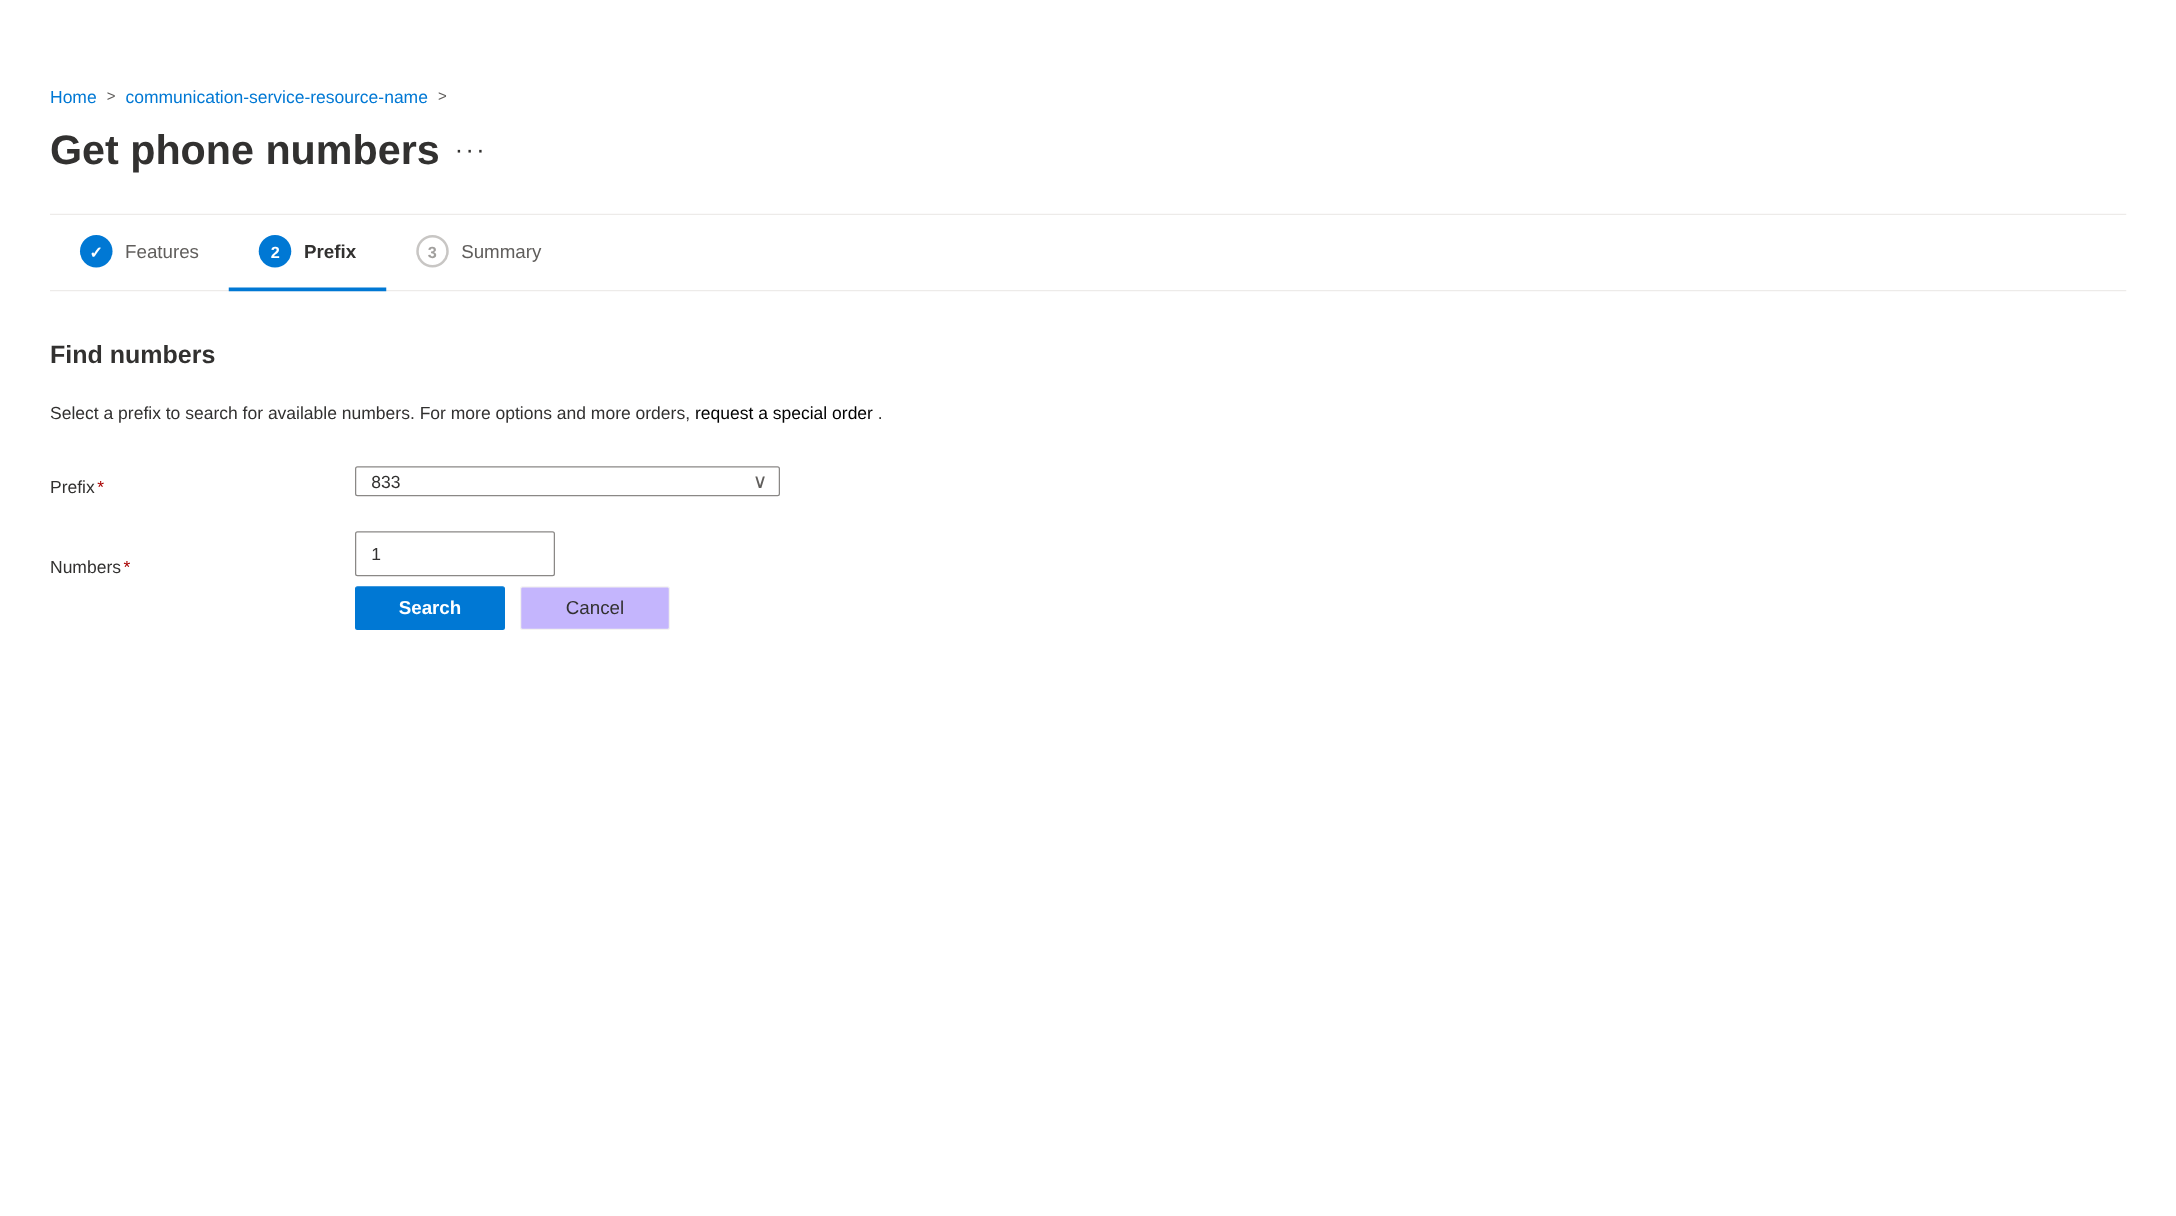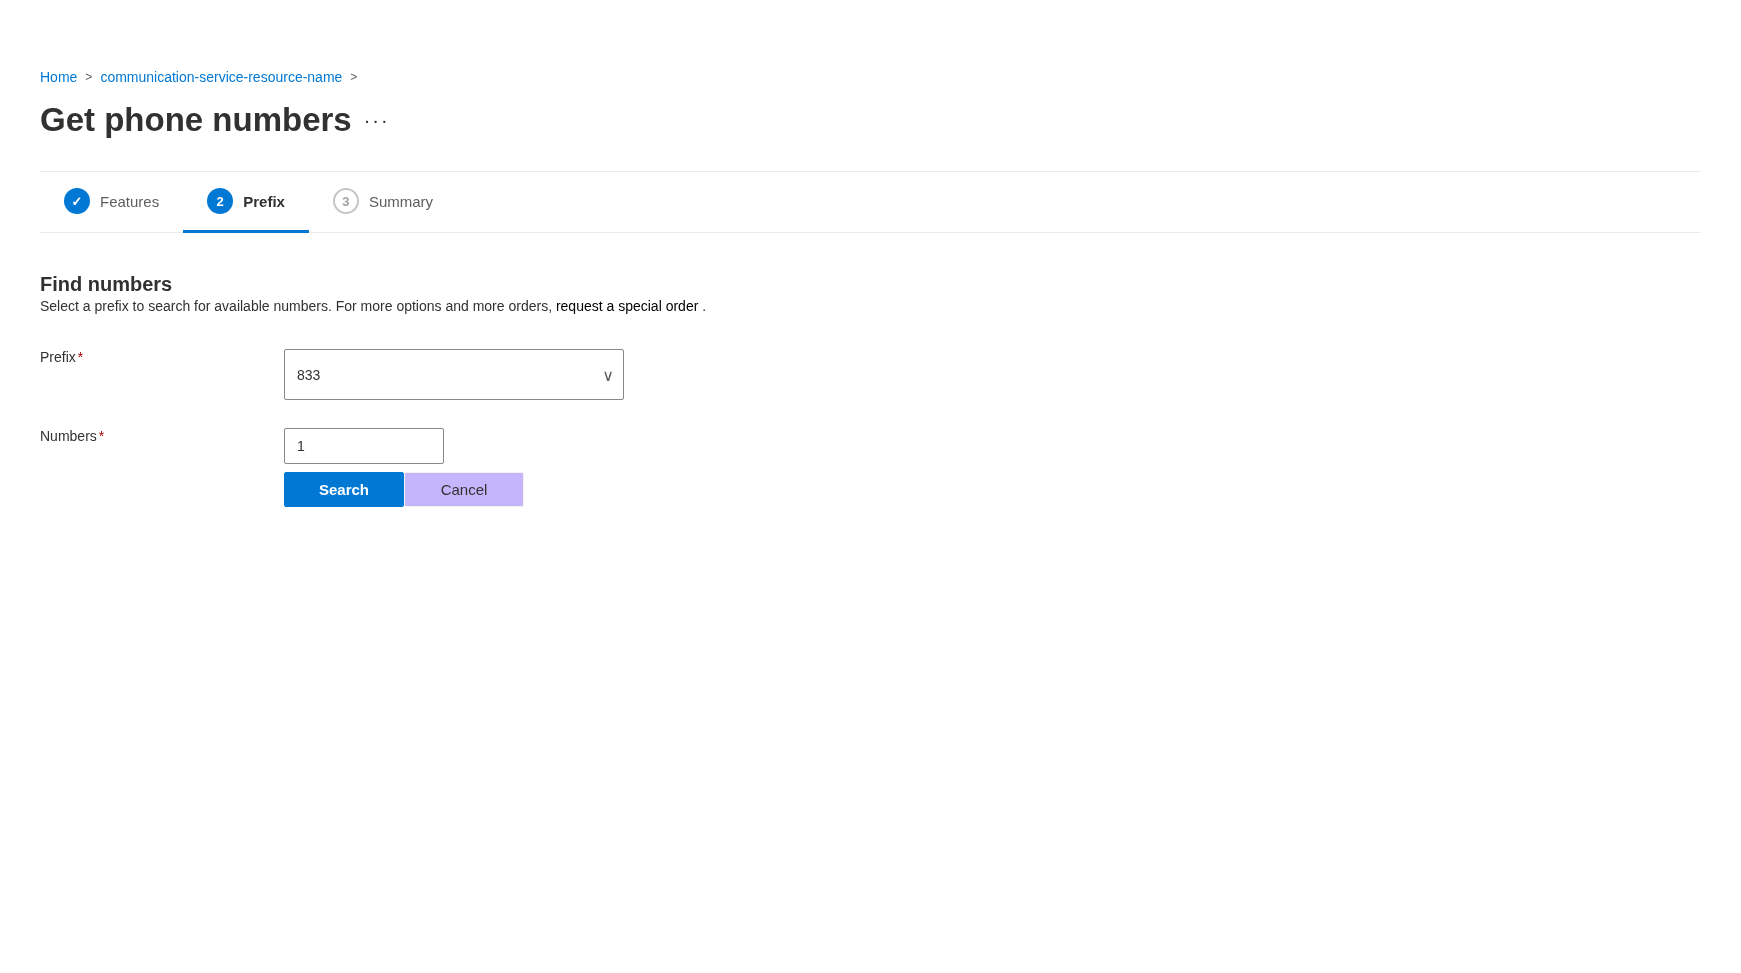--- a/index.html
+++ b/index.html
@@ -136,21 +136,21 @@
 
     
     .content-area {
       padding: 0 0 40px 0;
     }
 
     .section-title {
       font-size: 20px;
       font-weight: 600;
       color: #323130;
-      margin-bottom: 0;
+      margin-bottom: 24px;
     }
 
     .section-description {
       font-size: 14px;
       color: #323130;
       margin-bottom: 32px;
       line-height: 1.5;
     }
 
     .section-description a {
@@ -161,41 +161,41 @@
     
     .form-grid {
       display: flex;
       flex-direction: column;
       gap: 28px;
       max-width: 900px;
     }
 
     .form-row {
       display: flex;
-      align-items: flex-start;
+      align-items: flex-end;
       gap: 24px;
     }
 
     .form-label {
       width: 220px;
       font-size: 14px;
       color: #323130;
       flex-shrink: 0;
     }
 
     .required-asterisk {
       color: #a80000;
       margin-left: 2px;
     }
 
     
     .dropdown-select {
       width: 100%;
       max-width: 340px;
-      height: 51px;
+      height: 24px;
       border: 1px solid #8a8886;
       background: #ffffff;
       padding: 0 36px 0 12px;
       font-size: 14px;
       color: #323130;
       cursor: pointer;
       appearance: none;
       -webkit-appearance: none;
       border-radius: 2px;
       outline: none;
@@ -226,20 +226,21 @@
       font-size: 14px;
       color: #323130;
       outline: none;
       border-radius: 2px;
     }
 
     
     .buttons-row {
       display: flex;
       align-items: center;
+      gap: 12px;
       margin-top: 8px;
       padding-left: 244px;
     }
 
     .btn-primary {
       background: #0078d4;
       color: #ffffff;
       border: 1px solid #0078d4;
       padding: 8px 32px;
       font-size: 15px;

